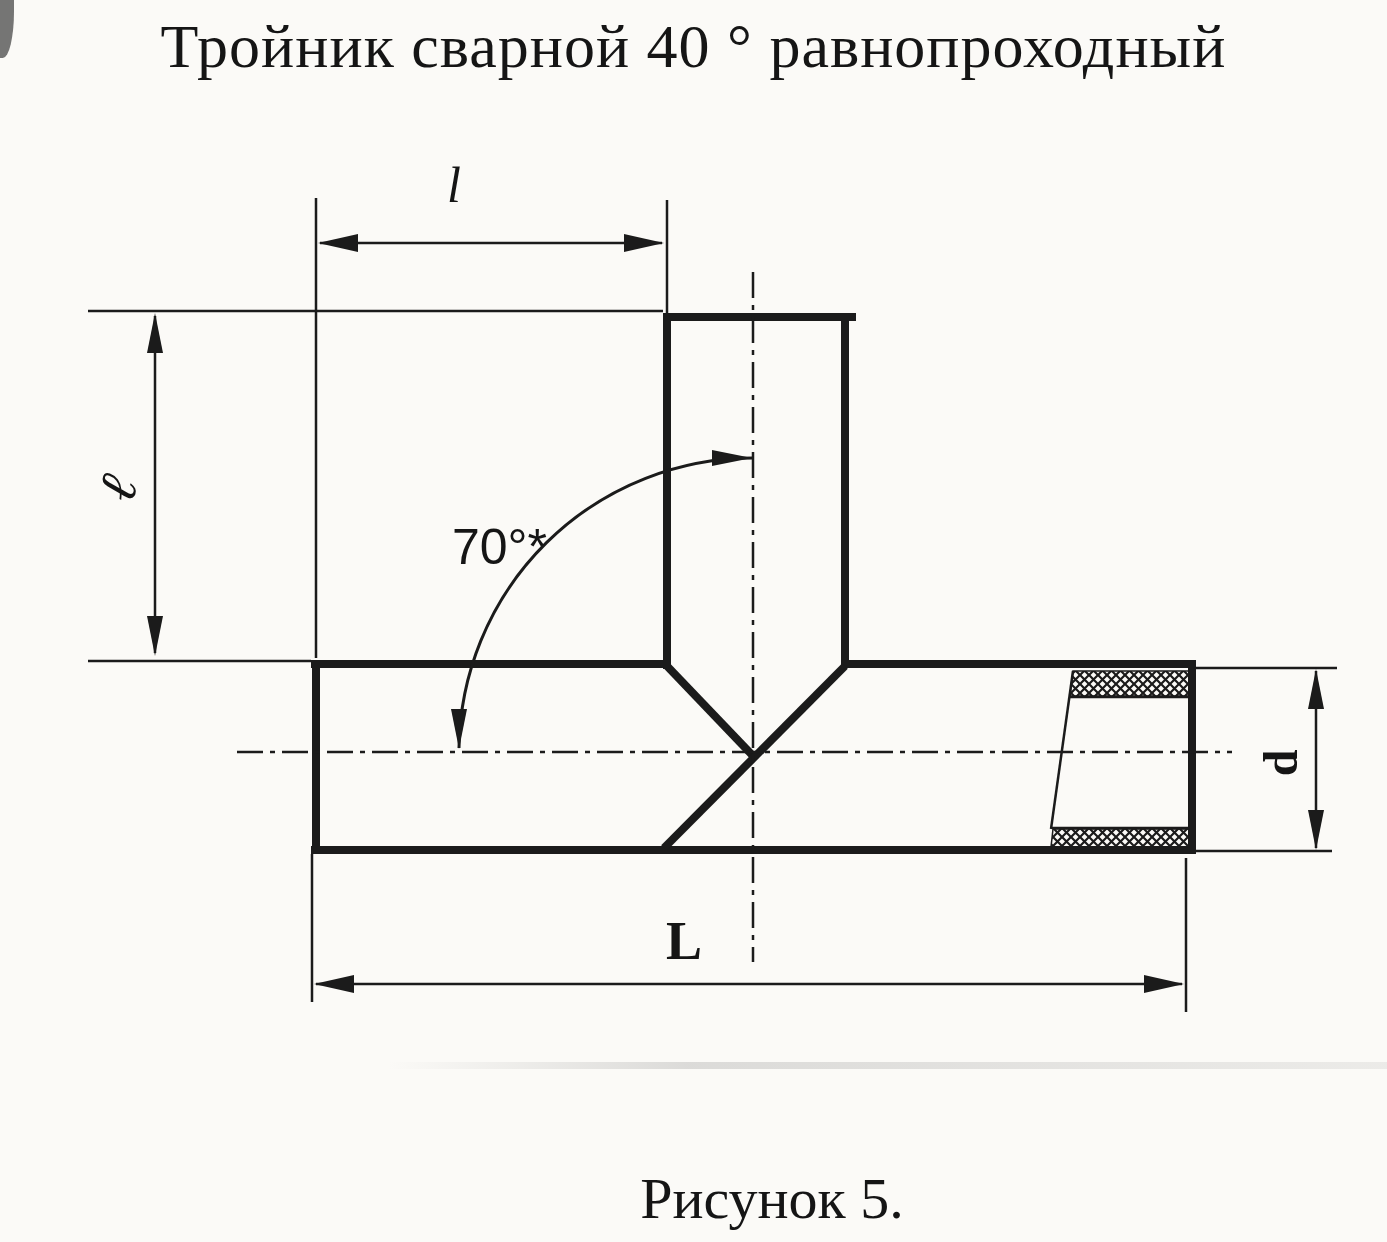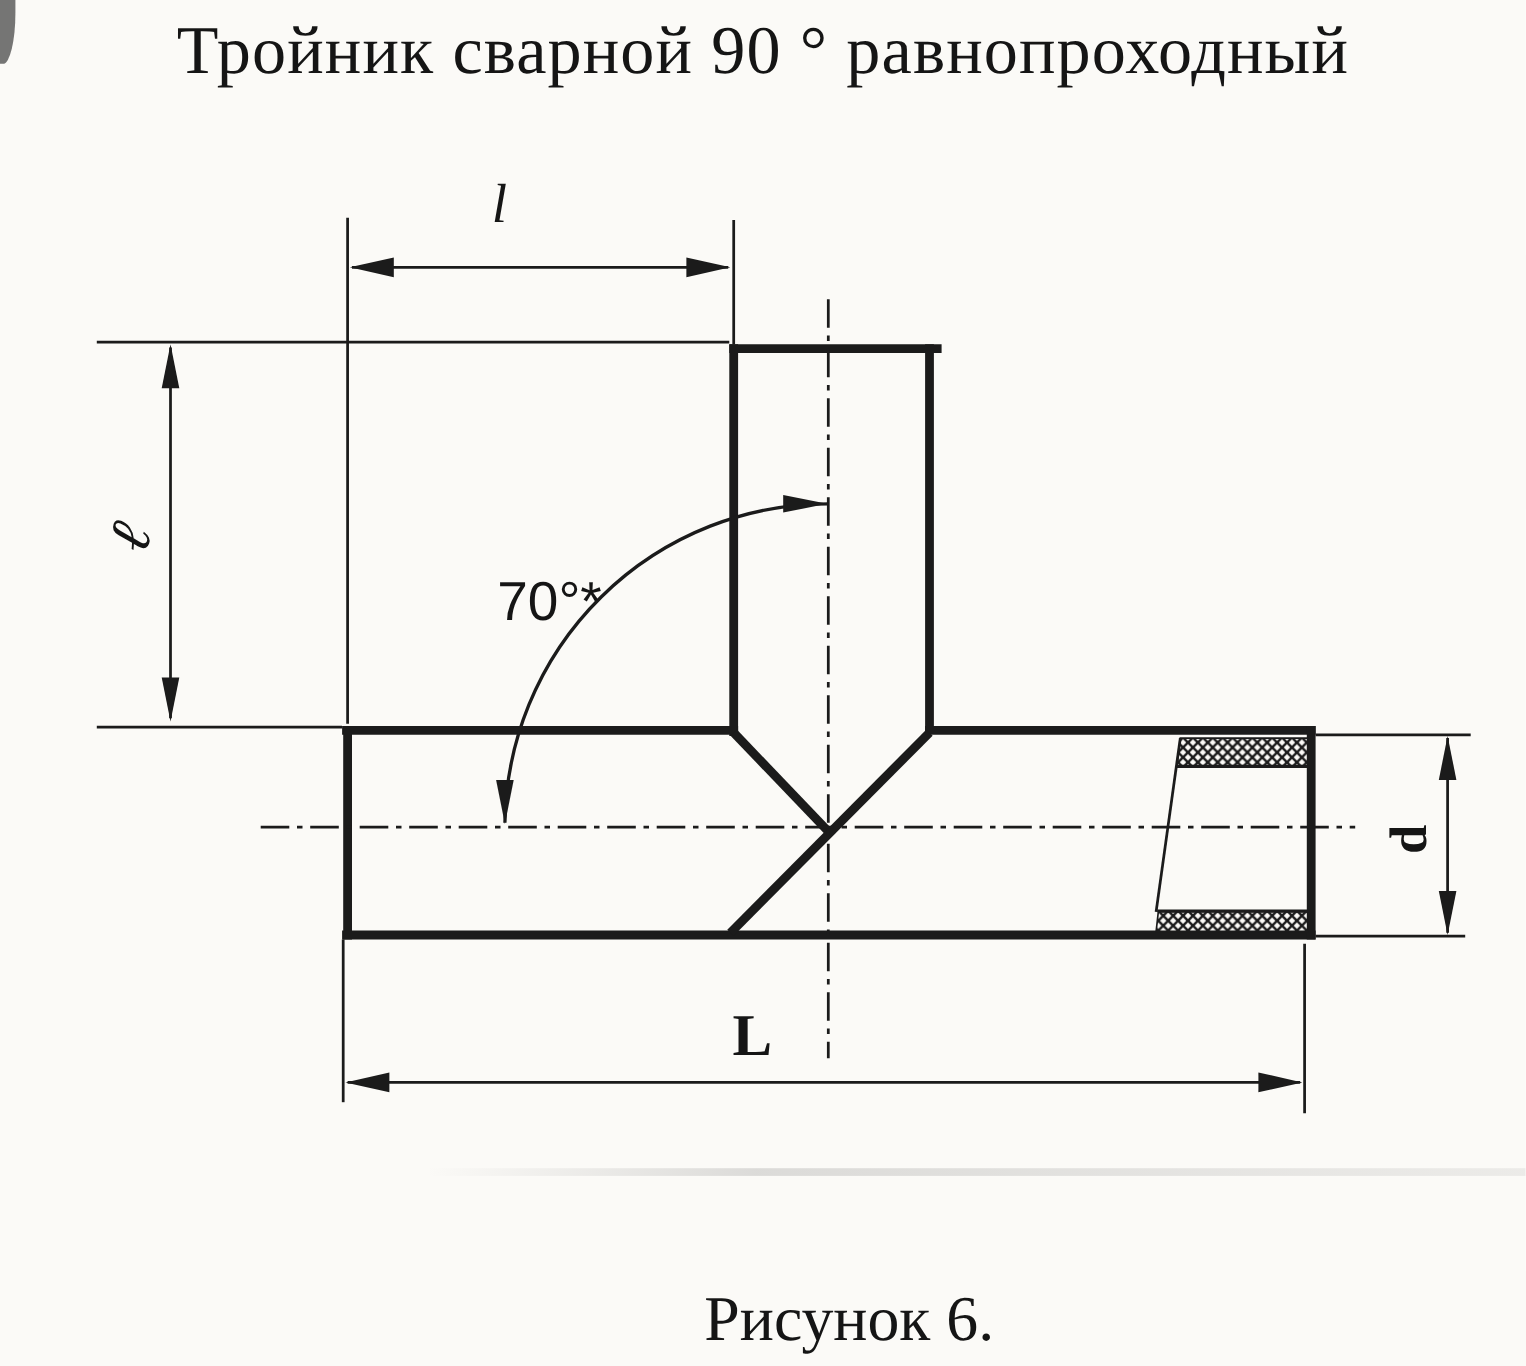--- a/index.html
+++ b/index.html
@@ -50,21 +50,21 @@
   .bottom-streak{
     position:absolute;left:388px;top:1062px;width:999px;height:7px;
     background:linear-gradient(90deg,rgba(125,125,125,0),rgba(125,125,125,.25) 30%,rgba(125,125,125,.12));
   }
 </style>
 </head>
 <body>
 
 <div class="sheet">
 
-  <div class="title lbl">Тройник сварной 90 ° равнопроходный</div>
+  <div class="title lbl">Тройник сварной 40 ° равнопроходный</div>
 
   <svg class="drawing-svg" viewBox="0 0 1387 1242" xmlns="http://www.w3.org/2000/svg">
     <defs>
       <pattern id="crosshatch" width="9" height="9" patternUnits="userSpaceOnUse">
         <path d="M0 0 L9 9 M9 0 L0 9" stroke="#1b1b1b" stroke-width="2.2" fill="none"></path>
       </pattern>
     </defs>
 
     <g stroke="#1b1b1b" stroke-width="8">
       <line x1="667" y1="669" x2="667" y2="313"></line>
@@ -136,17 +136,17 @@
       <polygon points="752,458 712,450 712,466" fill="#1b1b1b"></polygon>
     </g>
   </svg>
 
   <div class="lbl l-label">l</div>
   <div class="lbl ell-label">ℓ</div>
   <div class="lbl angle-label">70°*</div>
   <div class="lbl L-label">L</div>
   <div class="lbl d-label">d</div>
 
-  <div class="caption">Рисунок 6.</div>
+  <div class="caption">Рисунок 5.</div>
 
   <div class="corner-smudge"></div>
   <div class="bottom-streak"></div>
 </div>
 
 </body></html>

